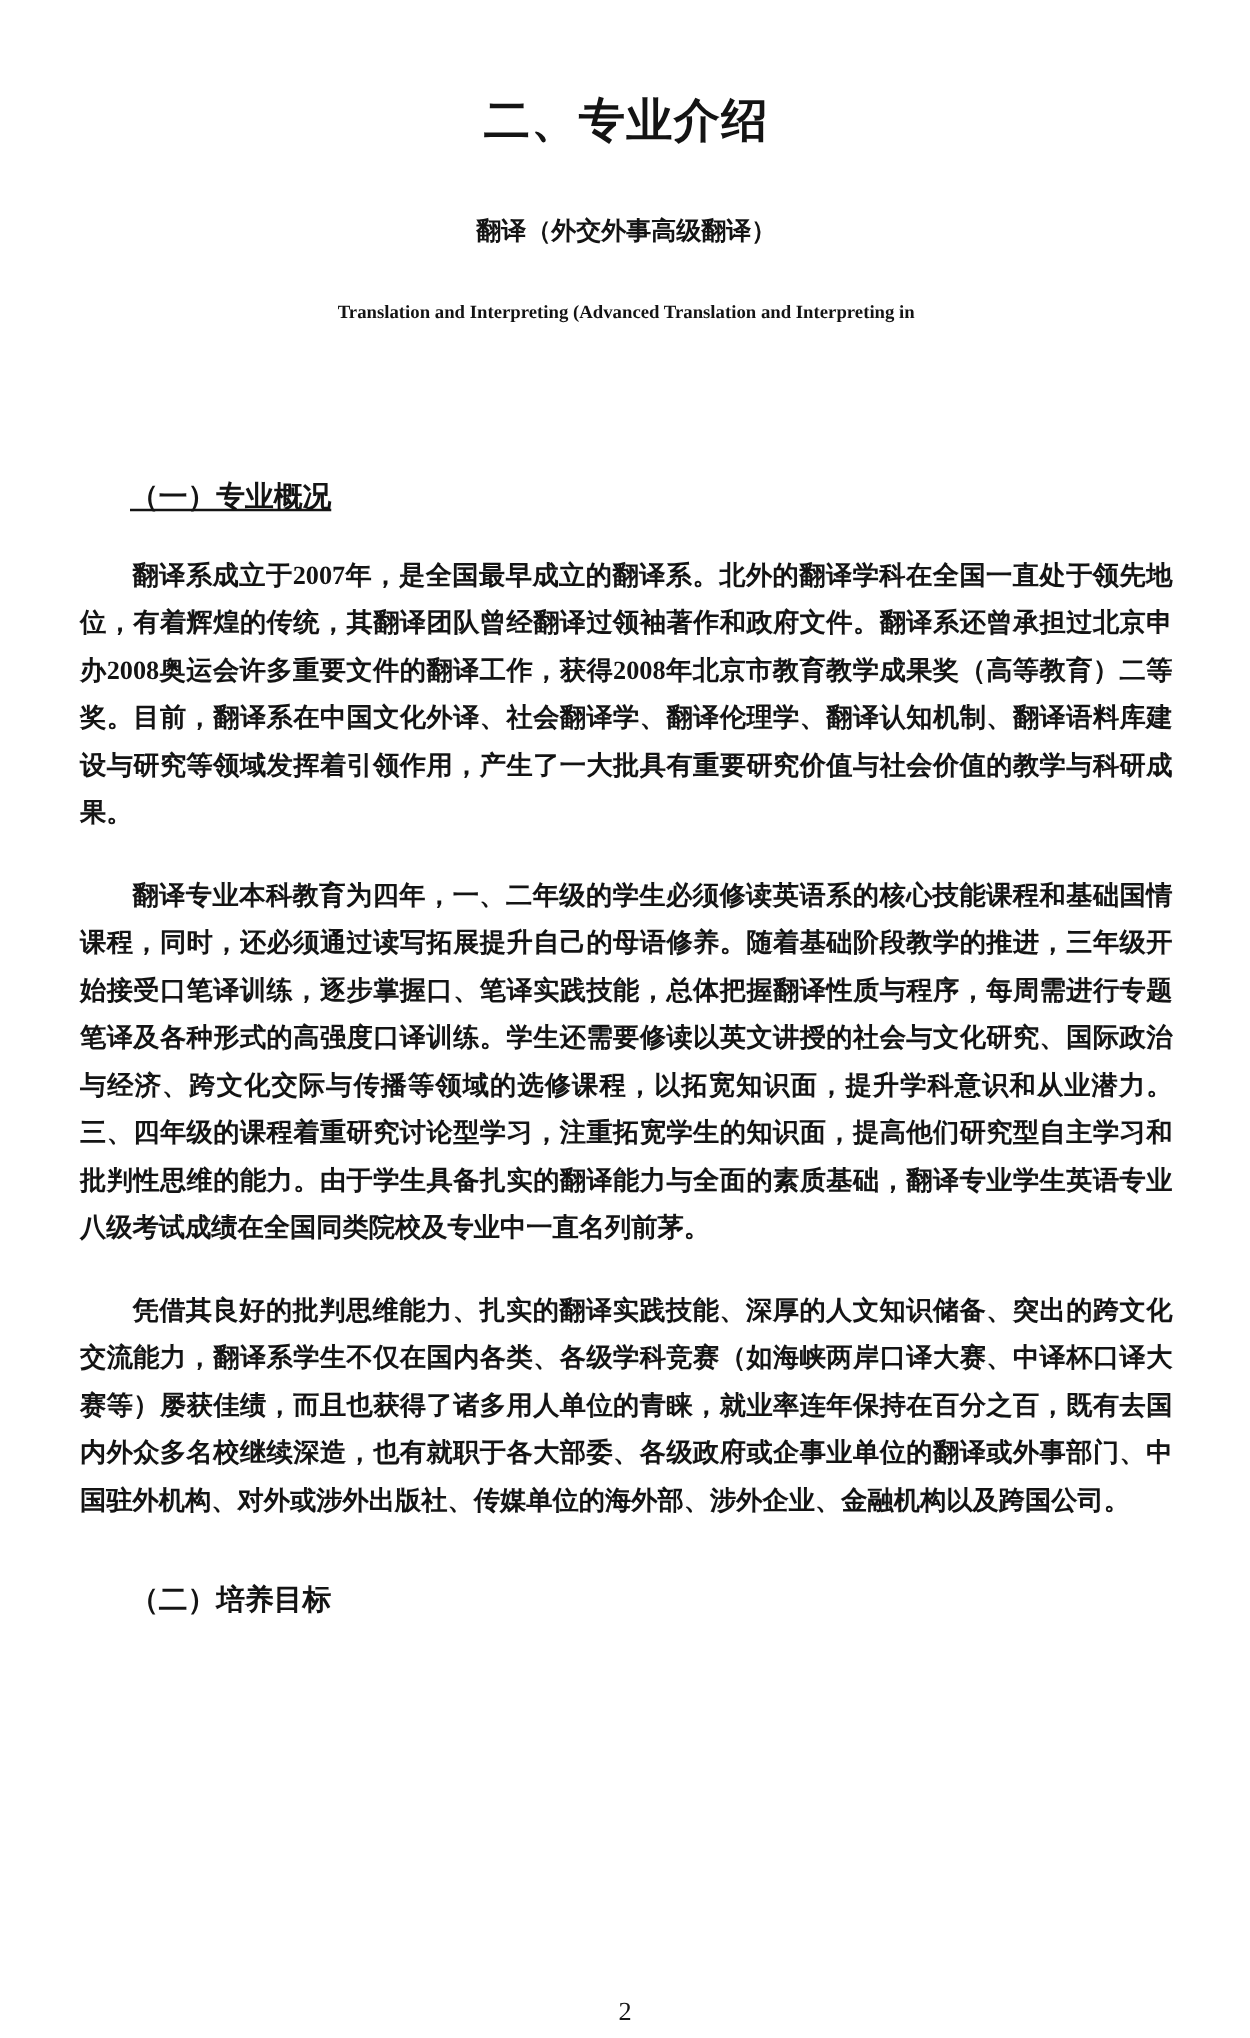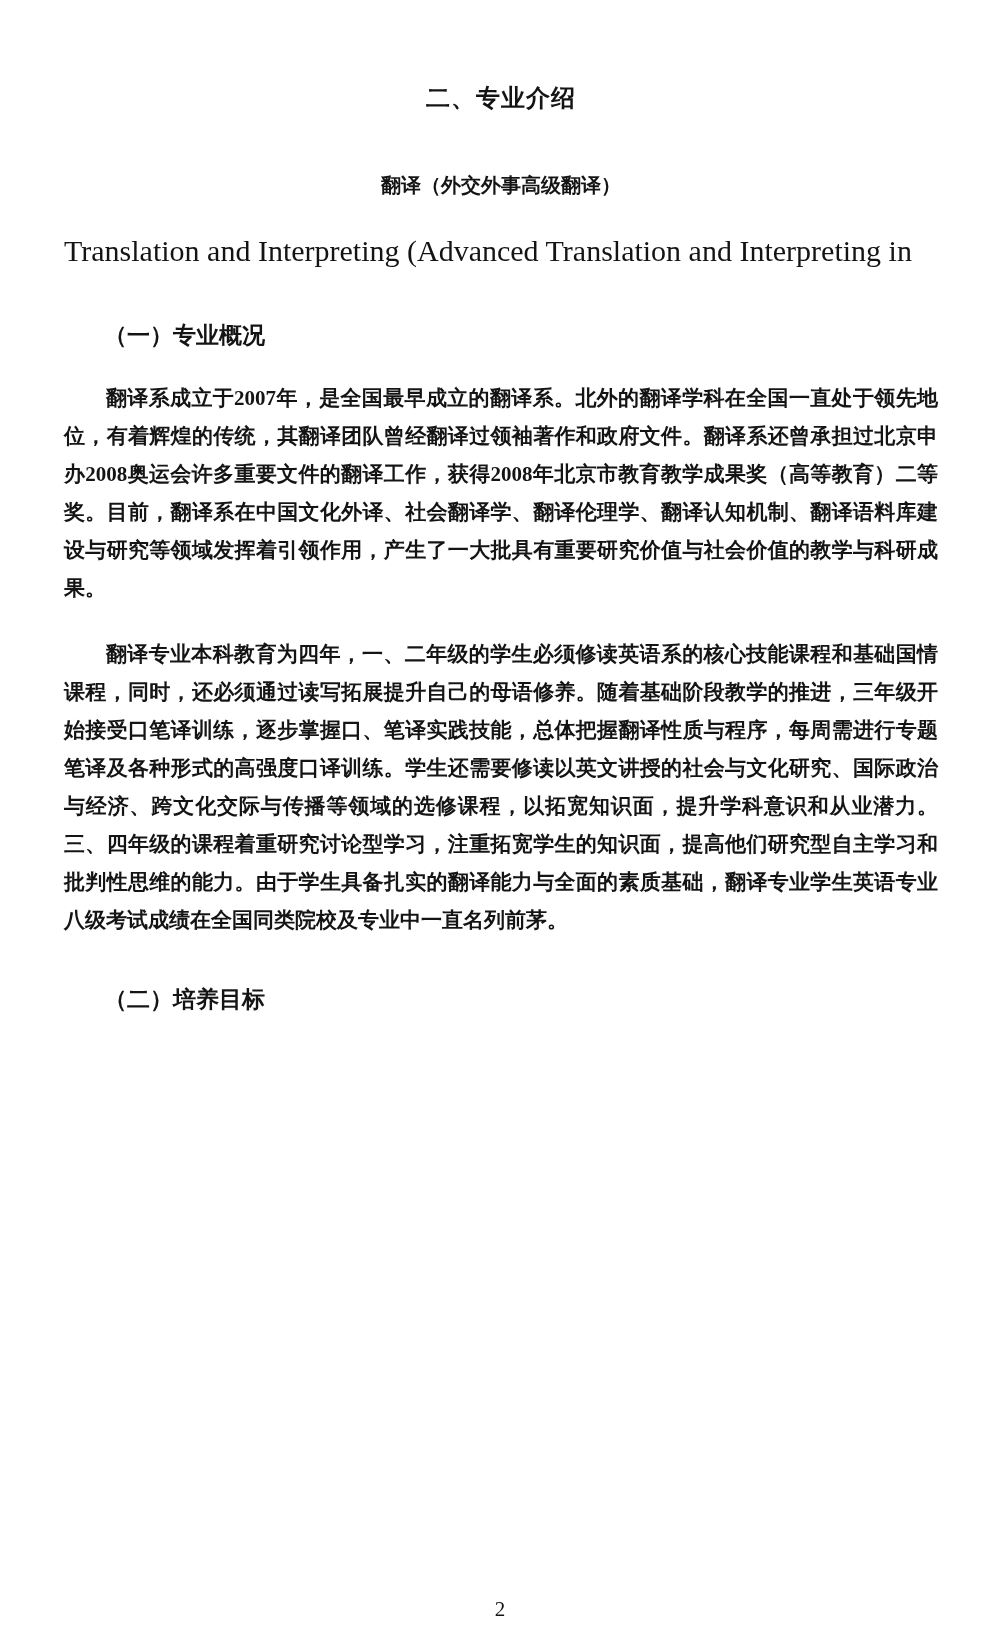--- a/index.html
+++ b/index.html
@@ -13,46 +13,46 @@
     color: #141414;
   }
   .page {
     width: 1000px;
     height: 1630px;
     padding: 80px 62px 0 64px;
     position: relative;
   }
   .doc-title {
     text-align: center;
-    font-size: 24px;
+    font-size: 37px;
     font-weight: bold;
     line-height: 36px;
     letter-spacing: 1px;
   }
   .doc-subtitle {
     text-align: center;
     font-size: 20px;
     font-weight: bold;
     line-height: 34px;
     margin-top: 52px;
   }
   .doc-subtitle-en {
-    text-align: left;
-    font-size: 30px;
-    font-weight: normal;
+    text-align: center;
+    font-size: 15px;
+    font-weight: bold;
     line-height: 37px;
     margin-top: 30px;
   }
   .section-heading {
     font-size: 23px;
     font-weight: bold;
     line-height: 34px;
     margin-left: 40px;
   }
-  .heading-1 { margin-top: 50px; }
+  .heading-1 { margin-top: 112px; text-decoration: underline; }
   .heading-2 { margin-top: 44px; }
   .body-para {
     font-size: 21px;
     line-height: 38px;
     text-align: justify;
     text-indent: 2em;
     margin-top: 28px;
     font-weight: bold;
   }
   .first-para { margin-top: 26px; }
@@ -80,20 +80,21 @@
   </div>
 
   <div>
     <div class="section-heading heading-1">（一）专业概况</div>
 
     <p class="body-para first-para">翻译系成立于2007年，是全国最早成立的翻译系。北外的翻译学科在全国一直处于领先地位，有着辉煌的传统，其翻译团队曾经翻译过领袖著作和政府文件。翻译系还曾承担过北京申办2008奥运会许多重要文件的翻译工作，获得2008年北京市教育教学成果奖（高等教育）二等奖。目前，翻译系在中国文化外译、社会翻译学、翻译伦理学、翻译认知机制、翻译语料库建设与研究等领域发挥着引领作用，产生了一大批具有重要研究价值与社会价值的教学与科研成果。</p>
 
     <p class="body-para">翻译专业本科教育为四年，一、二年级的学生必须修读英语系的核心技能课程和基础国情课程，同时，还必须通过读写拓展提升自己的母语修养。随着基础阶段教学的推进，三年级开始接受口笔译训练，逐步掌握口、笔译实践技能，总体把握翻译性质与程序，每周需进行专题笔译及各种形式的高强度口译训练。学生还需要修读以英文讲授的社会与文化研究、国际政治与经济、跨文化交际与传播等领域的选修课程，以拓宽知识面，提升学科意识和从业潜力。三、四年级的课程着重研究讨论型学习，注重拓宽学生的知识面，提高他们研究型自主学习和批判性思维的能力。由于学生具备扎实的翻译能力与全面的素质基础，翻译专业学生英语专业八级考试成绩在全国同类院校及专业中一直名列前茅。</p>
 
 
+    <p class="body-para">凭借其良好的批判思维能力、扎实的翻译实践技能、深厚的人文知识储备、突出的跨文化交流能力，翻译系学生不仅在国内各类、各级学科竞赛（如海峡两岸口译大赛、中译杯口译大赛等）屡获佳绩，而且也获得了诸多用人单位的青睐，就业率连年保持在百分之百，既有去国内外众多名校继续深造，也有就职于各大部委、各级政府或企事业单位的翻译或外事部门、中国驻外机构、对外或涉外出版社、传媒单位的海外部、涉外企业、金融机构以及跨国公司。</p>
   </div>
 
   <div>
     <div class="section-heading heading-2">（二）培养目标</div>
 
   </div>
 
   <div class="page-number">2</div>
 
 </div>

